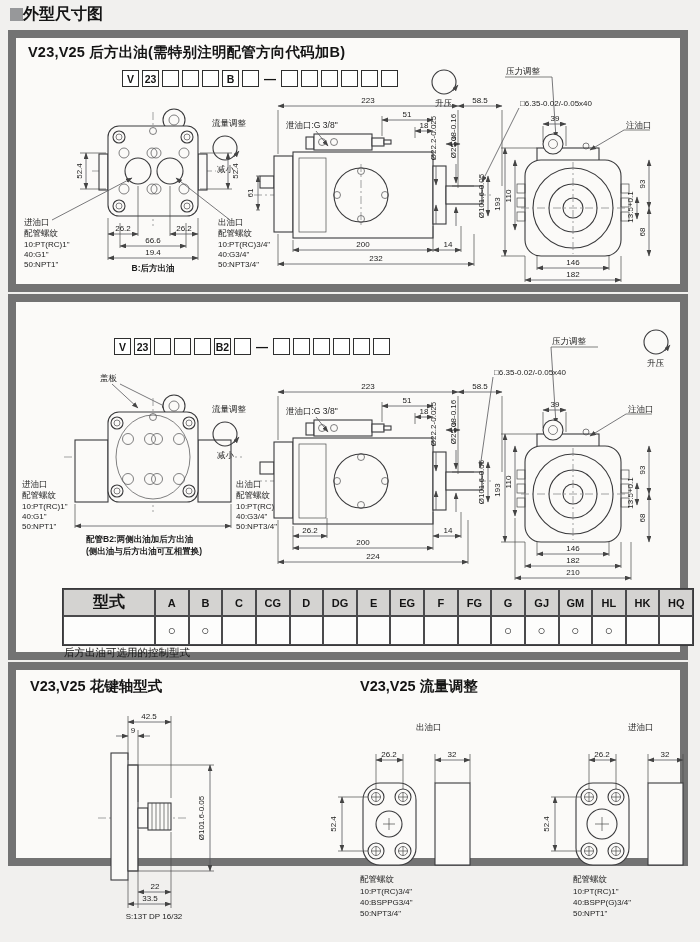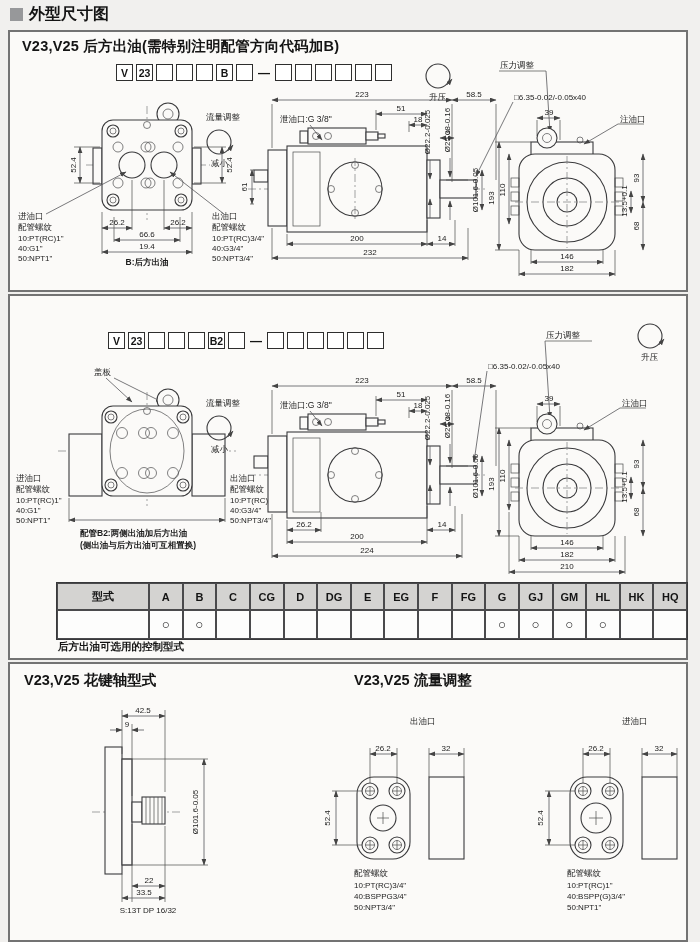--- a/index.html
+++ b/index.html
@@ -1,43 +1,43 @@
 <!DOCTYPE html>
 <html><head>
 <meta charset="utf-8">
 <style>
   html,body{margin:0;padding:0}
   body{width:700px;height:942px;position:relative;background:#f1f0ee;font-family:"Liberation Sans",sans-serif;color:#141414;overflow:hidden}
-  .hdr{position:absolute;top:4px;left:10px;font-size:16px;font-weight:bold;display:flex;align-items:center;gap:6px}
+  .hdr{position:absolute;top:4px;left:10px;font-size:16px;font-weight:bold;display:flex;align-items:center;}
   .hsq{width:13px;height:13px;background:#97989a;display:inline-block}
-  .panel{position:absolute;left:8px;width:680px;background:#fbfaf8;border:2px solid #737373;box-sizing:border-box}
+  .panel{position:absolute;left:8px;width:680px;background:#fbfaf8;border:8px solid #737373;box-sizing:border-box}
   #p1{top:30px;height:262px}
   #p2{top:294px;height:366px}
-  #p3{top:662px;height:280px}
+  #p3{top:662px;height:204px}
   .ptitle{position:absolute;top:5px;left:12px;font-size:14.5px;font-weight:bold;letter-spacing:.2px}
   .ptitle2{position:absolute;top:7px;font-size:14.5px;font-weight:bold}
   .coderow{position:absolute;display:flex;align-items:center;gap:3px}
   .cbox{width:17px;height:17px;border:1.4px solid #2e2e2e;background:#fff;font-size:10.5px;font-weight:bold;display:flex;align-items:center;justify-content:center;box-sizing:border-box}
   .dash{font-weight:bold;font-size:12px;margin:0 2px}
   svg{position:absolute;left:0;top:0}
   svg text{font-family:"Liberation Sans",sans-serif;fill:#1c1c1c}
   .dt{font-size:8px}
   .rt{font-size:8px}
   .lt{font-size:8.5px}
   .ct{font-size:8.5px;font-weight:bold}
   .ol{fill:none;stroke:#3a3a3c;stroke-width:1.1}
   .olf{fill:#fbfaf8;stroke:#3a3a3c;stroke-width:1.1}
   .thin{fill:none;stroke:#4a4a4c;stroke-width:.7}
   .dl{fill:none;stroke:#57575a;stroke-width:.8}
   .cl{fill:none;stroke:#7c7c7e;stroke-width:.7;stroke-dasharray:8 3 2 3}
   .mtable{position:absolute;left:46px;top:286px;width:630px;display:grid;grid-template-columns:92px repeat(16,1fr);border:1.5px solid #39393b;background:#fff}
   .th{background:#d4d3d1;border:1px solid #4a4a4c;height:25px;display:flex;align-items:center;justify-content:center;font-size:11px;font-weight:bold}
-  .th0{font-size:11px}
+  .th0{font-size:16px}
   .td{background:#fdfdfc;border:1px solid #4a4a4c;height:27px;display:flex;align-items:center;justify-content:center;font-size:13.5px;color:#222}
-  .tcap{position:absolute;left:48px;top:344px;font-size:10.5px;font-weight:bold}
+  .tcap{position:absolute;left:48px;top:344px;font-size:10.5px;font-weight:normal}
 </style>
 </head>
 <body>
 
 <div class="hdr">
   <span class="hsq"></span>
   <span>外型尺寸图</span>
 </div>
 
 <div class="panel" id="p1">

